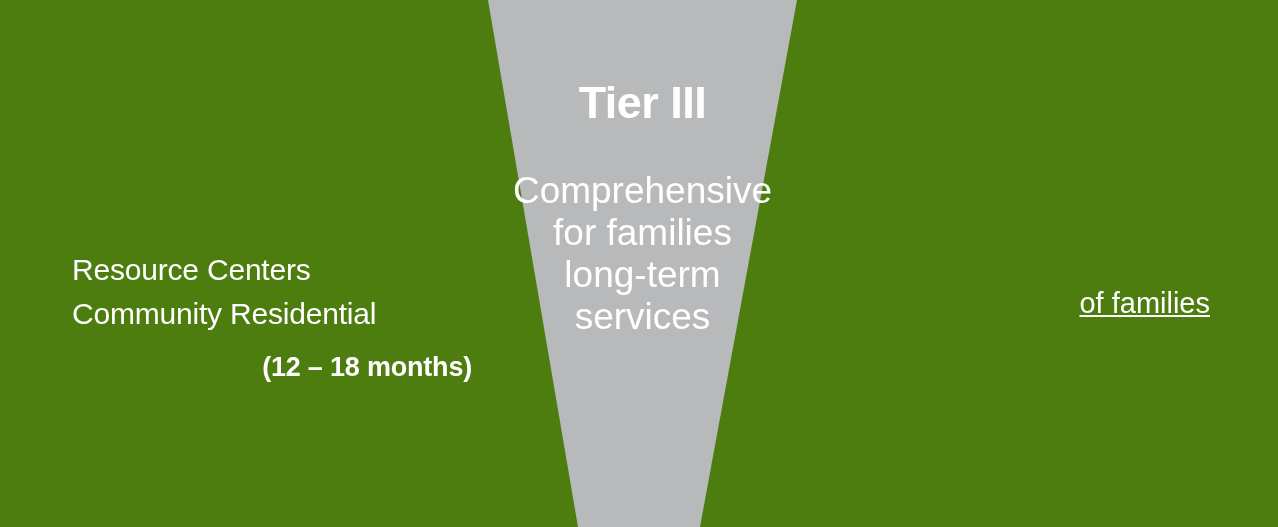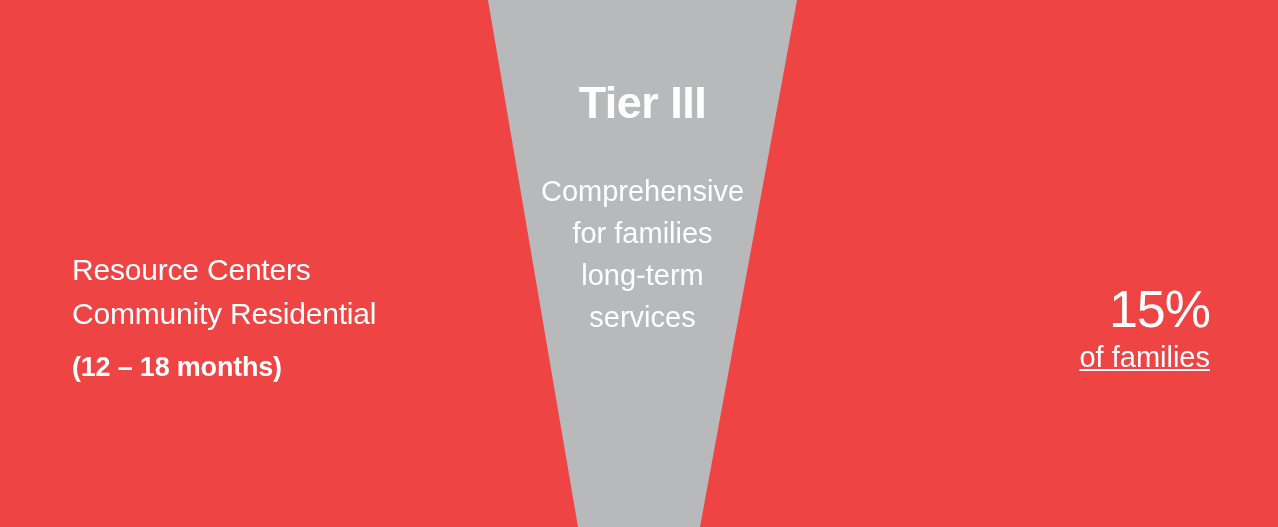--- a/index.html
+++ b/index.html
@@ -52,21 +52,21 @@
     letter-spacing: -0.5px;
     line-height: 1;
     color: #ffffff;
   }
 
   .funnel-body {
     position: absolute;
     left: 0;
     top: 170px;
     width: 310px;
-    font-size: 29px;
+    font-size: 37px;
     font-weight: 400;
     line-height: 42px;
     color: #ffffff;
   }
   .funnel-body .line {
     display: block;
     white-space: nowrap;
   }
 
   
@@ -86,20 +86,21 @@
   .left-title .line {
     display: block;
     white-space: nowrap;
   }
   .left-duration {
     margin-top: 16px;
     font-size: 27px;
     font-weight: bold;
     letter-spacing: -0.2px;
     white-space: nowrap;
+    text-align: right;
   }
 
   
   .right-block {
     position: absolute;
     right: 68px;
     top: 282px;
     text-align: right;
     color: #ffffff;
   }
@@ -113,21 +114,21 @@
     margin-top: 4px;
     font-size: 29px;
     font-weight: 400;
     line-height: 34px;
     text-decoration: underline;
   }
 </style>
 </head>
 <body>
 
-<div id="infographic" style="background: #ef4444;">
+<div id="infographic" style="background: #4d7c0f;">
 
   <svg class="funnel-shape" viewBox="0 0 1278 527" preserveAspectRatio="none" aria-hidden="true">
     <polygon points="488,0 797,0 700,527 578,527" fill="#b8b9bb"></polygon>
   </svg>
 
   <div class="funnel-text" style="left: 488px; width: 309px;">
     <div class="funnel-title" style="width: 309px;">Tier III</div>
 
     <div class="funnel-body" style="width: 309px;">
       <span class="line">Comprehensive</span>
@@ -139,17 +140,16 @@
 
   <div class="left-block">
     <div class="left-title">
       <span class="line">Resource Centers</span>
       <span class="line">Community Residential</span>
     </div>
     <div class="left-duration">(12 – 18 months)</div>
   </div>
 
   <div class="right-block">
-    <div class="stat-value">15%</div>
     <div class="stat-label">of families</div>
   </div>
 
 </div>
 
 </body></html>

